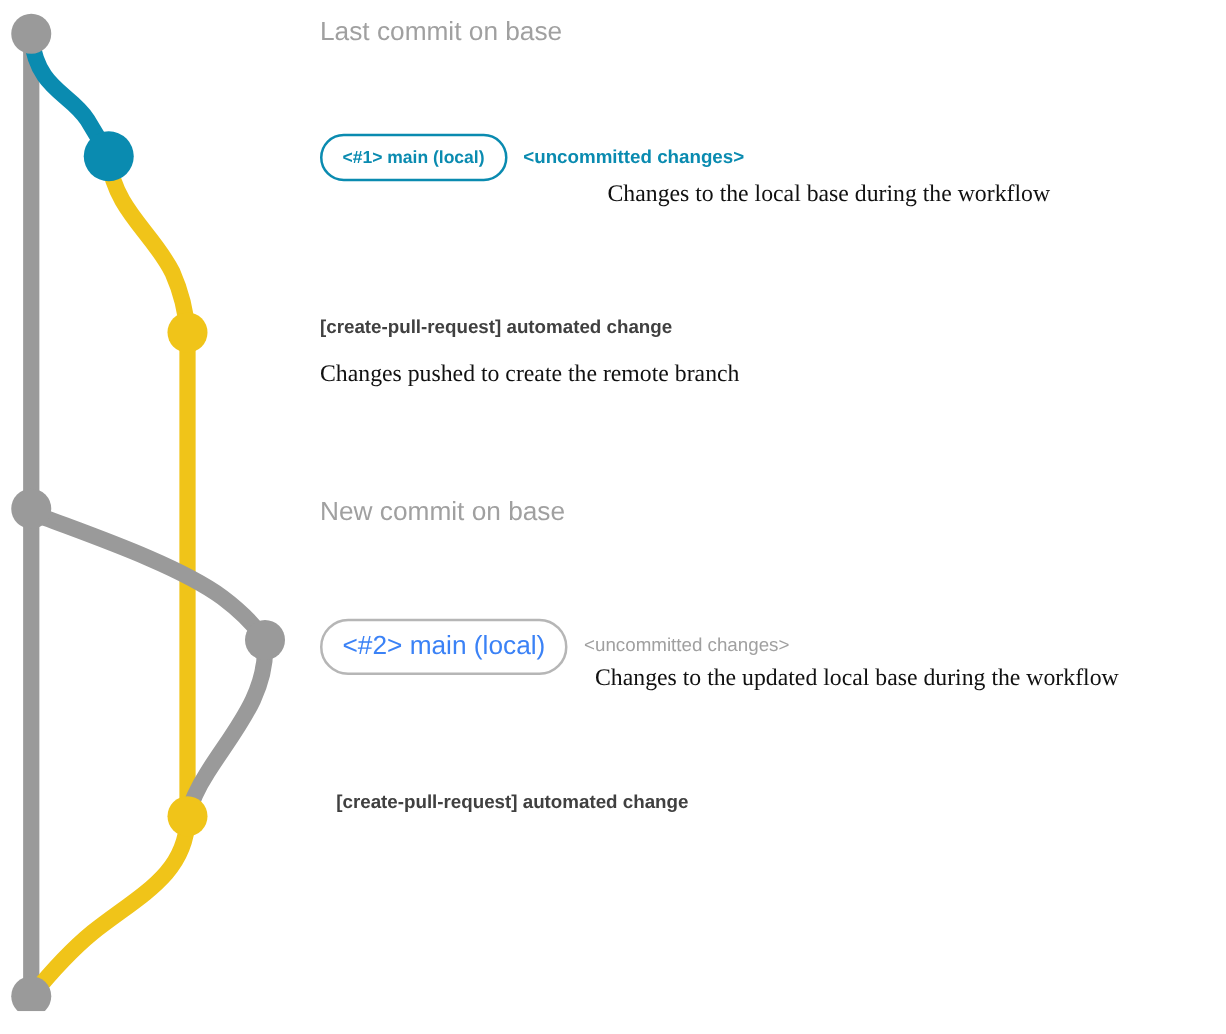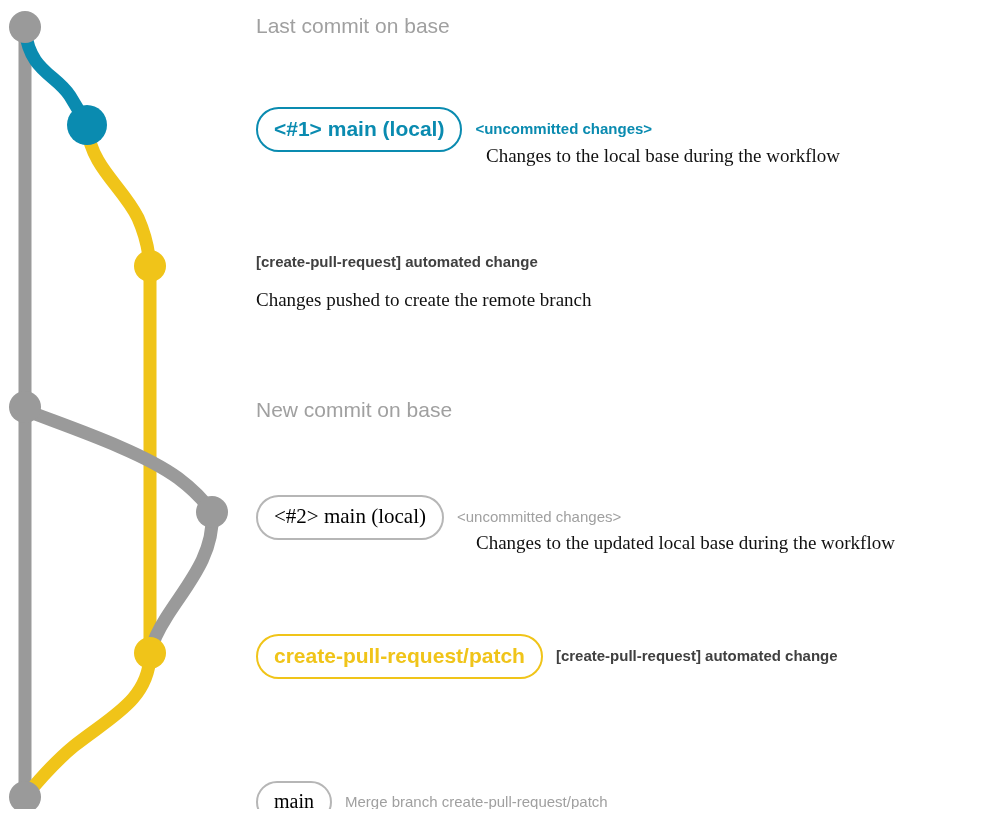--- a/index.html
+++ b/index.html
@@ -45,32 +45,31 @@
     line-height: 1;
     white-space: nowrap;
   }
 
   
   .pill.teal {
     border-width: 2px;
     border-color: #0a8bb0;
     color: #0a8bb0;
     font-weight: bold;
-    font-size: 21px;
+    font-size: 14px;
     padding: 9px 16px 11px 16px;
   }
   
   .pill.grey {
     border-width: 2px;
     border-color: #b6b6b6;
-    color: #000000;
+    color: #3b82f6;
     font-weight: normal;
     font-size: 21px;
     padding: 9px 16px 11px 16px;
-    font-family: Liberation Serif, serif;
   }
   
   .pill.yellow {
     border-width: 2px;
     border-color: #f0c419;
     color: #f0c419;
     font-weight: bold;
     font-size: 21px;
     padding: 9px 16px 11px 16px;
   }
@@ -158,24 +157,18 @@
   </div>
 
   <div class="row" style="left:256px; top:495px;">
     <span class="pill grey">&lt;#2&gt; main (local)</span>
     <span class="gap-8"></span>
     <span class="headline grey">&lt;uncommitted changes&gt;</span>
   </div>
   <div class="subtext" style="left:476px; top:533px;">Changes to the updated local base during the workflow</div>
 
   <div class="row" style="left:256px; top:634px;">
-    <span class="pill yellow">create-pull-request/patch</span>
     <span class="gap-8"></span>
     <span class="headline yellow">[create-pull-request] automated change</span>
   </div>
 
-  <div class="row" style="left:256px; top:781px;">
-    <span class="pill grey small">main</span>
-    <span class="gap-8"></span>
-    <span class="headline grey">Merge branch create-pull-request/patch</span>
-  </div>
 
 </div>
 
 </body></html>

